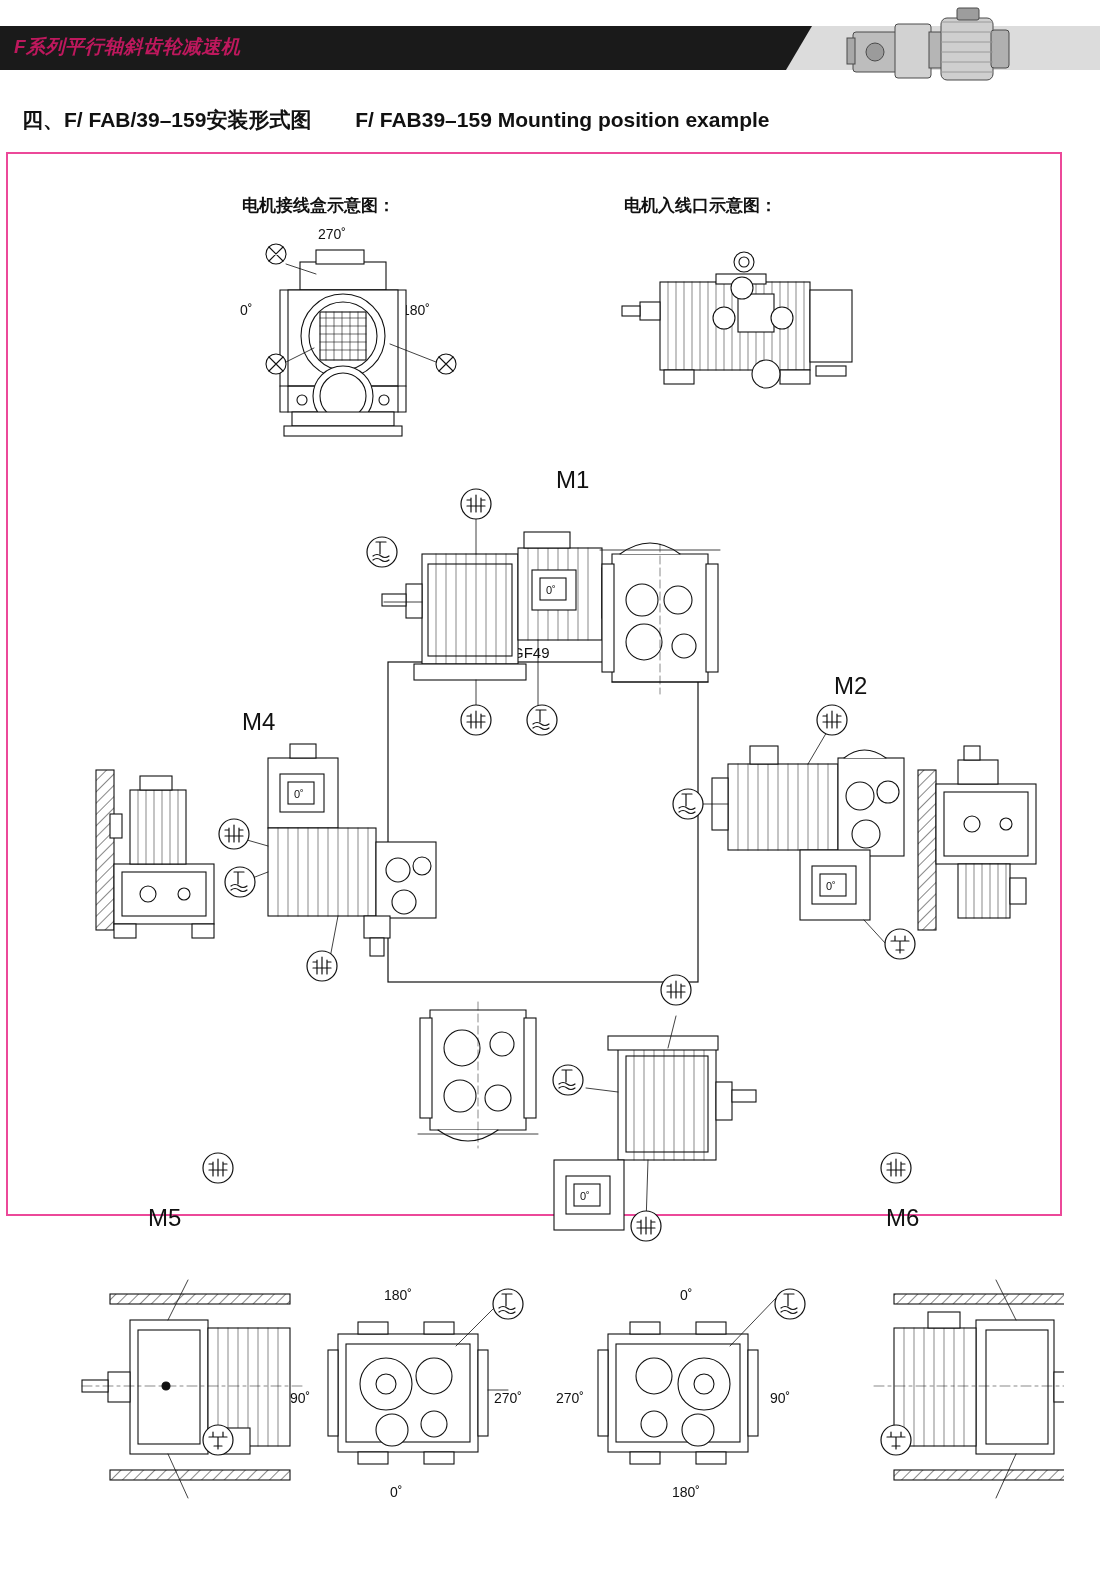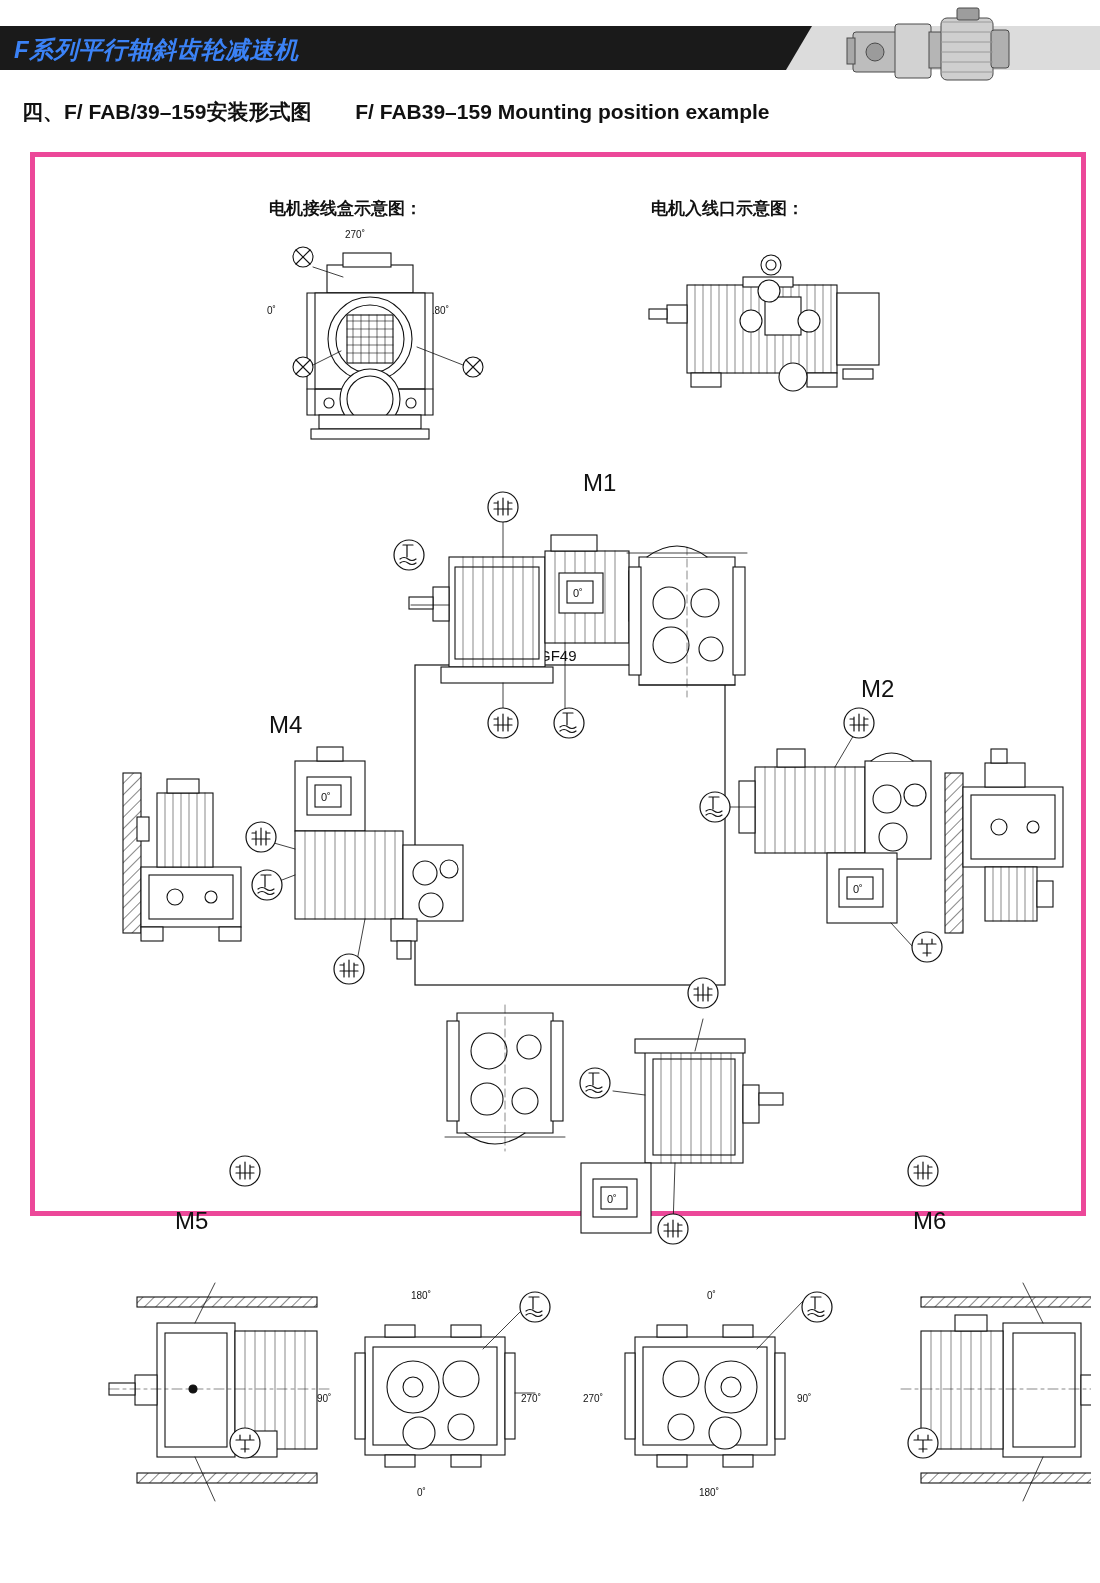--- a/index.html
+++ b/index.html
@@ -10,49 +10,49 @@
   
   .header{position:absolute;left:0;top:0;width:1100px;height:92px;}
   .hdr-band{
     position:absolute;left:0;top:26px;width:820px;height:44px;background:#1a1a1a;
   }
   .hdr-band:after{
     content:"";position:absolute;right:-26px;top:0;width:0;height:0;
     border-top:44px solid #1a1a1a;border-right:26px solid transparent;
   }
   .hdr-title{
-    position:absolute;left:14px;top:34px;color:#3b82f6;font-size:24px;font-weight:bold;
+    position:absolute;left:14px;top:34px;color:#be185d;font-size:19px;font-weight:bold;
     font-style:italic;letter-spacing:.5px;white-space:nowrap;text-align:center;
   }
   .hdr-grey{
     position:absolute;left:812px;top:26px;width:288px;height:44px;background:#dcdcdc;
   }
   .hdr-grey:before{
     content:"";position:absolute;left:-26px;top:0;width:0;height:0;
     border-bottom:44px solid #dcdcdc;border-left:26px solid transparent;
   }
   .hdr-photo{position:absolute;left:845px;top:2px;width:170px;height:92px;}
   
   .section-title{
-    position:absolute;left:22px;top:98px;font-size:21px;font-weight:bold;white-space:nowrap;
+    position:absolute;left:22px;top:106px;font-size:21px;font-weight:bold;white-space:nowrap;
   }
   .section-title .cn{letter-spacing:0px;}
   .section-title .en{margin-left:38px;font-weight:bold;}
   
   .frame{
-    position:absolute;left:30px;top:152px;width:1056px;height:1064px;
-    border:5px solid #ec4899;box-sizing:border-box;
+    position:absolute;left:6px;top:152px;width:1056px;height:1064px;
+    border:2px solid #ec4899;box-sizing:border-box;
   }
   .cap{
     position:absolute;font-size:17px;font-weight:bold;white-space:nowrap;
   }
   .mlabel{
     position:absolute;font-size:24px;font-weight:400;white-space:nowrap;
   }
-  .deg{position:absolute;font-size:10px;white-space:nowrap;}
+  .deg{position:absolute;font-size:14px;white-space:nowrap;}
   .tag{position:absolute;font-size:14px;white-space:nowrap;}
   svg{display:block;}
   .stage{position:absolute;left:0;top:0;width:1056px;height:1408px;}
 </style>
 </head>
 <body>
 
 <div class="header">
   <div class="hdr-band"></div>
   <div class="hdr-grey"></div>

